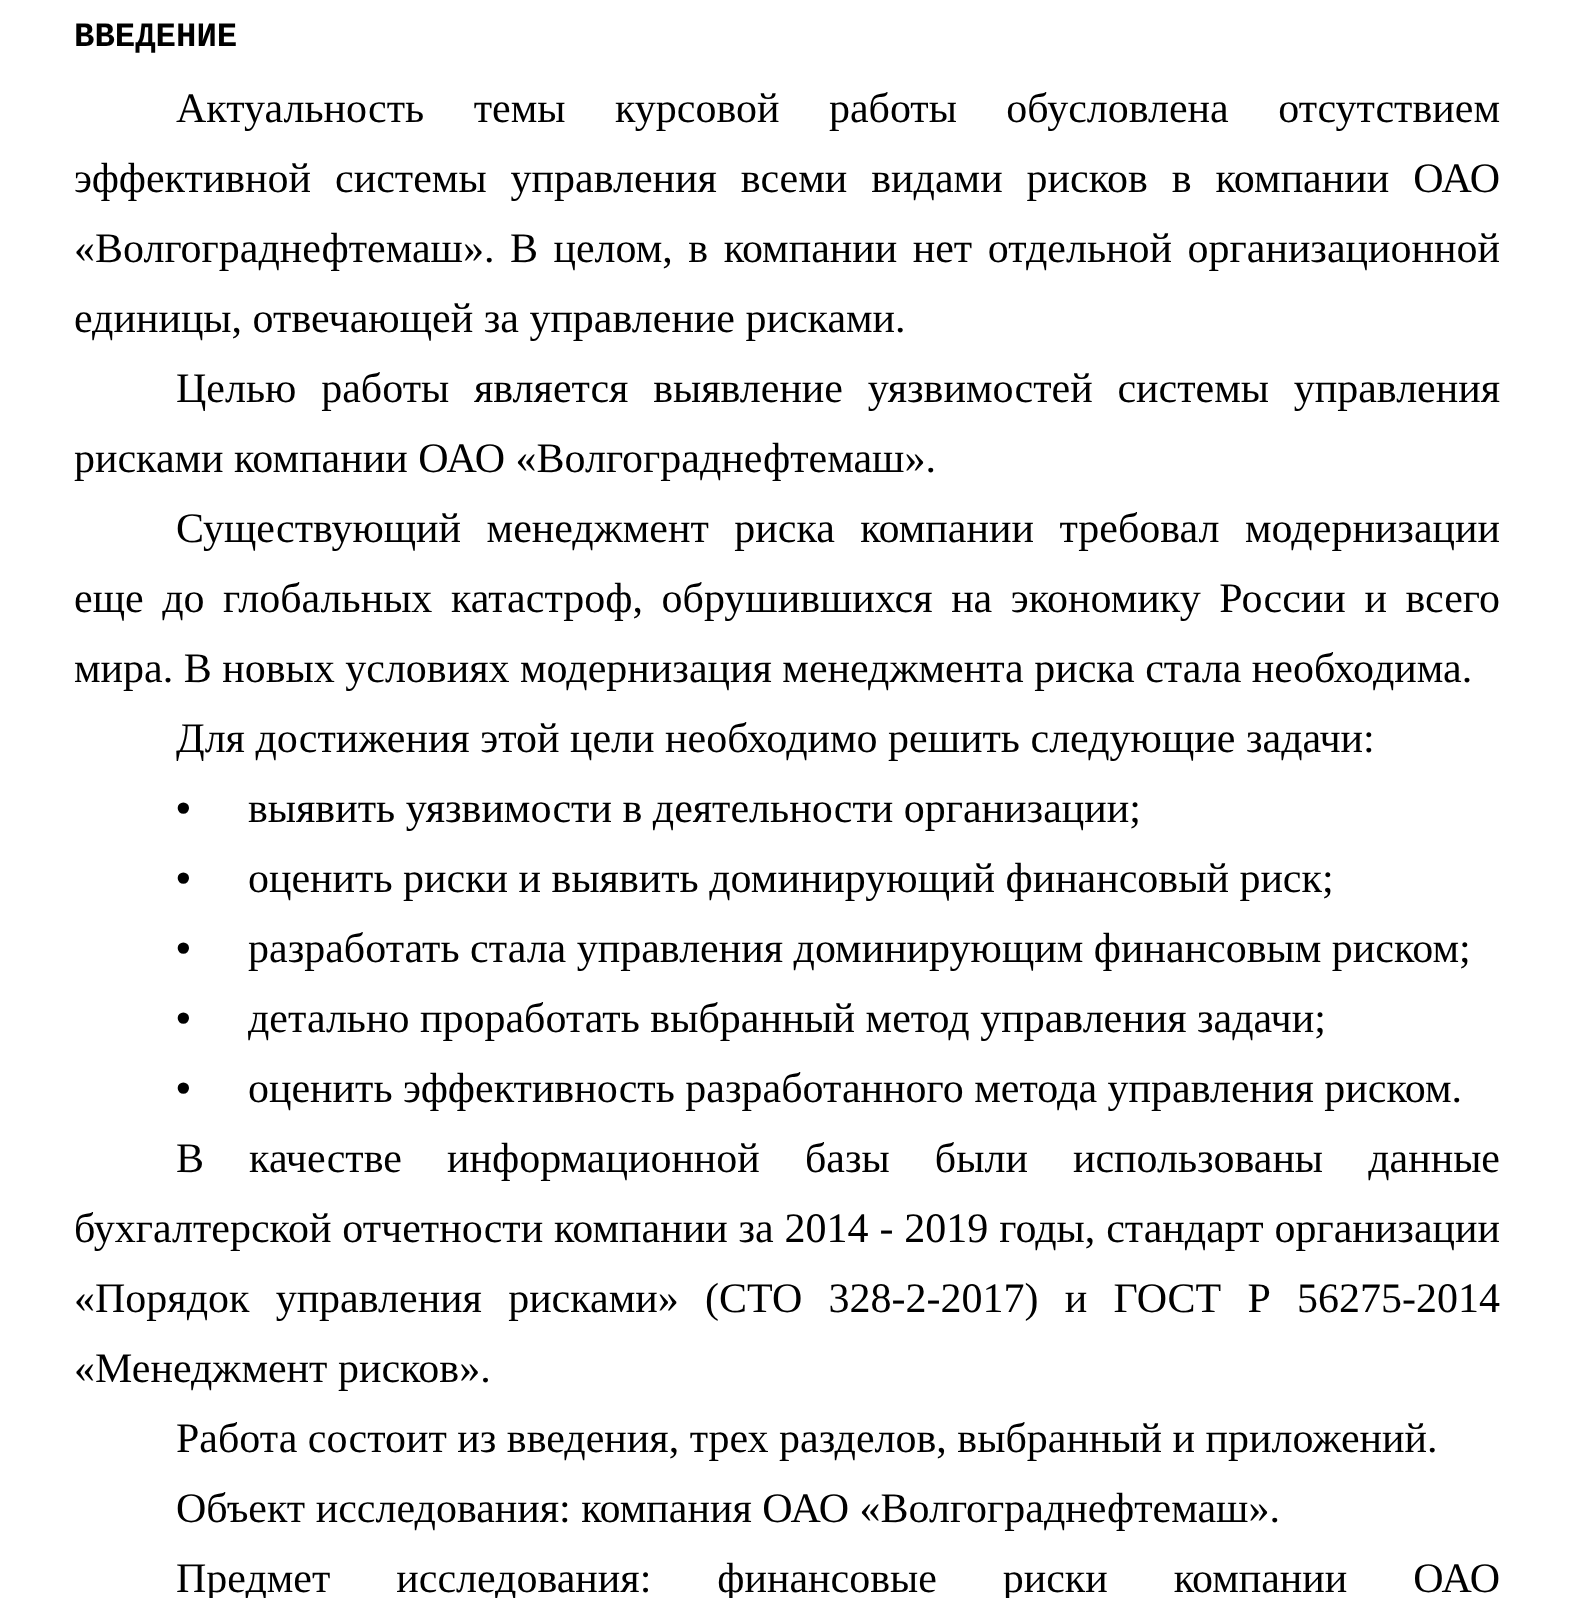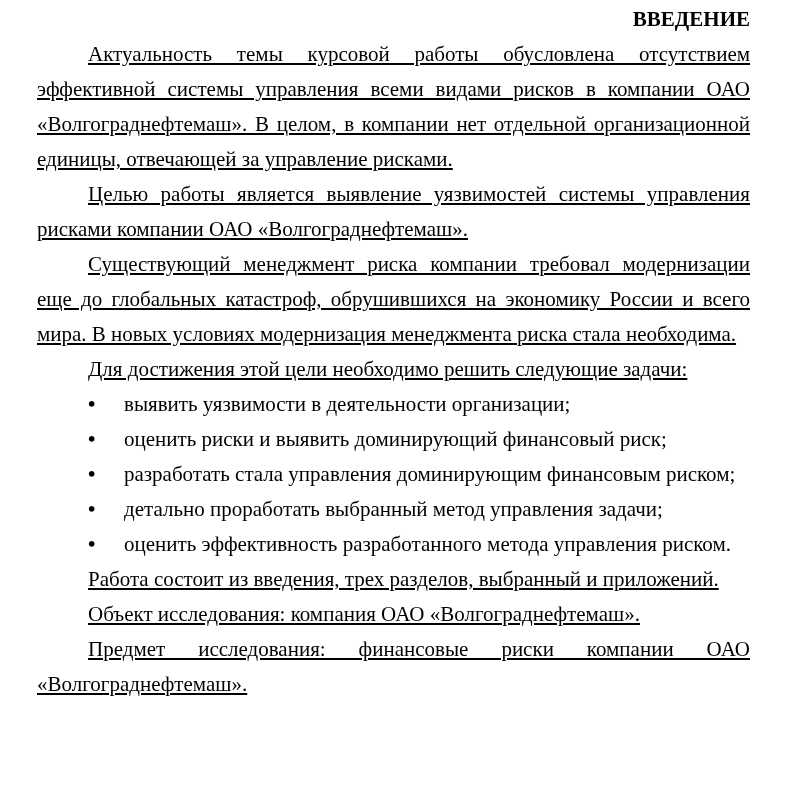--- a/index.html
+++ b/index.html
@@ -12,30 +12,30 @@
     height: 799px;
     overflow: hidden;
     background: #ffffff;
     color: #000000;
     font-family: "Liberation Serif", serif;
     font-size: 21px;
     line-height: 35px;
     padding: 2px 36px 0 37px;
   }
   .doc-title {
-    font-size: 21px;
+    font-size: 17px;
     font-weight: bold;
-    text-align: right;
+    text-align: left;
     line-height: 35px;
+    font-family: Liberation Mono, monospace;
   }
   .para {
     text-align: justify;
     text-indent: 51px;
     line-height: 35px;
-    text-decoration: underline;
   }
   .task-list {
     list-style: none;
   }
   .task-item {
     position: relative;
     padding-left: 87px;
     text-align: justify;
     line-height: 35px;
   }
@@ -77,20 +77,21 @@
     <li class="task-item">
       <span class="bullet">•</span>
       <span>детально проработать выбранный метод управления задачи;</span>
     </li>
     <li class="task-item">
       <span class="bullet">•</span>
       <span>оценить эффективность разработанного метода управления риском.</span>
     </li>
   </ul>
 
+  <p class="para">В качестве информационной базы были использованы данные бухгалтерской отчетности компании за 2014 - 2019 годы, стандарт организации «Порядок управления рисками» (СТО 328-2-2017) и ГОСТ Р 56275-2014 «Менеджмент рисков».</p>
 
   <p class="para">Работа состоит из введения, трех разделов, выбранный и приложений.</p>
 
   <p class="para">Объект исследования: компания ОАО «Волгограднефтемаш».</p>
 
   <p class="para">Предмет исследования: финансовые риски компании ОАО «Волгограднефтемаш».</p>
 
 </div>
 
 </body></html>

